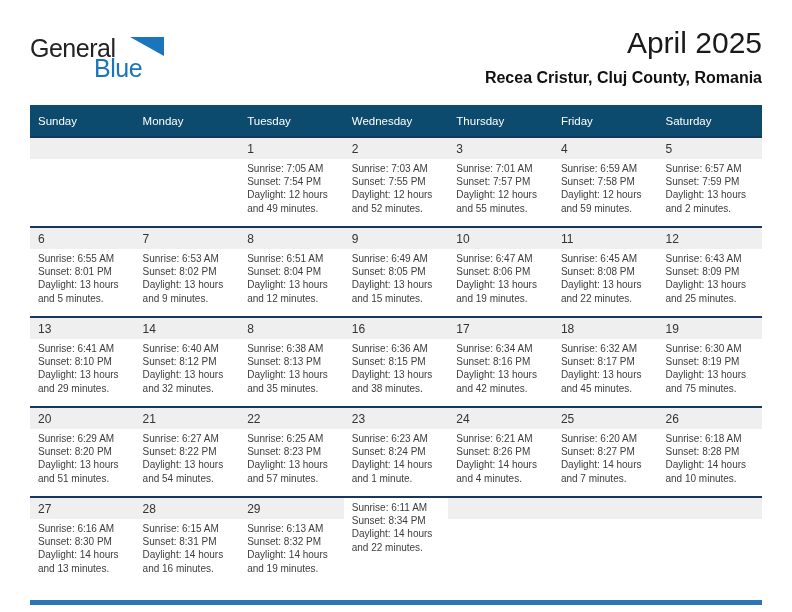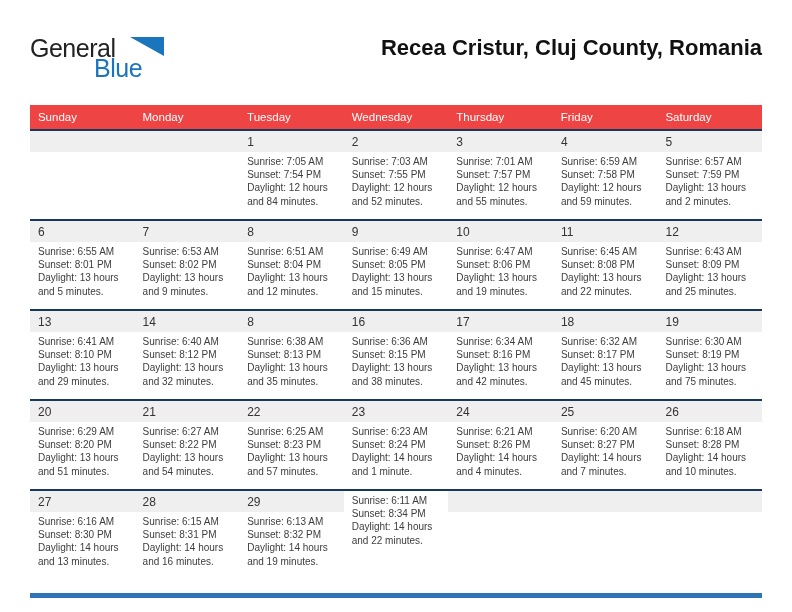--- a/index.html
+++ b/index.html
@@ -18,25 +18,25 @@
   .logo-line1 { font-size: 25px; letter-spacing: -0.5px; color: #222222; display: flex; align-items: flex-start; gap: 14px; }
   .logo-triangle {
     display: inline-block; width: 0; height: 0;
     border-top: 19px solid #1B75BC;
     border-left: 34px solid transparent;
     margin-left: 1px; margin-top: 1px;
   }
   .logo-line2 { font-size: 25px; letter-spacing: -0.5px; color: #1B75BC; margin-left: 64px; margin-top: -5px; }
   .titles { position: absolute; right: 0; top: 26px; text-align: right; }
   .title { font-size: 30px; color: #1a1a1a; font-weight: 400; }
-  .subtitle { font-size: 22px; color: #111111; font-weight: 700; margin-top: 9px; margin-left: 41px; }
+  .subtitle { font-size: 16px; color: #111111; font-weight: 700; margin-top: 9px; margin-left: 41px; }
 
   
   .calendar { width: 732px; }
-  .weekday-row { display: flex; background: #ef4444; height: 24px; justify-content: flex-end; }
+  .weekday-row { display: flex; background: #0c4a6e; height: 31px; }
   .weekday-cell {
     flex: 1; color: #ffffff; font-size: 11.5px;
     display: flex; align-items: center; padding-left: 8px;
   }
   .week-row { display: flex; border-top: 2px solid #17375D; height: 90px; }
   .day-cell { flex: 1; display: flex; flex-direction: column; }
   .day-band { background: #EFEFEF; height: 21px; display: flex; align-items: center; }
   .day-number { font-size: 12px; color: #333333; padding-left: 8px; }
   .day-content { flex: 1; padding: 3px 2px 0 8px; }
   .cell-line { font-size: 10px; line-height: 13.2px; color: #3d3d3d; white-space: nowrap; }
@@ -51,20 +51,21 @@
 
   <div class="top">
     <div class="logo">
       <div class="logo-line1">
         <span>General</span>
         <span class="logo-triangle"></span>
       </div>
       <div class="logo-line2">Blue</div>
     </div>
     <div class="titles">
+      <div class="title">April 2025</div>
       <div class="subtitle">Recea Cristur, Cluj County, Romania</div>
     </div>
   </div>
 
   <div class="calendar">
     <div class="weekday-row">
       <div class="weekday-cell">Sunday</div>
       <div class="weekday-cell">Monday</div>
       <div class="weekday-cell">Tuesday</div>
       <div class="weekday-cell">Wednesday</div>
@@ -83,21 +84,21 @@
             <div class="day-content"></div>
           </div>
           <div class="day-cell">
             <div class="day-band">
               <span class="day-number">1</span>
             </div>
             <div class="day-content">
               <div class="cell-line">Sunrise: 7:05 AM</div>
               <div class="cell-line">Sunset: 7:54 PM</div>
               <div class="cell-line">Daylight: 12 hours</div>
-              <div class="cell-line">and 84 minutes.</div>
+              <div class="cell-line">and 49 minutes.</div>
             </div>
           </div>
           <div class="day-cell">
             <div class="day-band">
               <span class="day-number">2</span>
             </div>
             <div class="day-content">
               <div class="cell-line">Sunrise: 7:03 AM</div>
               <div class="cell-line">Sunset: 7:55 PM</div>
               <div class="cell-line">Daylight: 12 hours</div>

